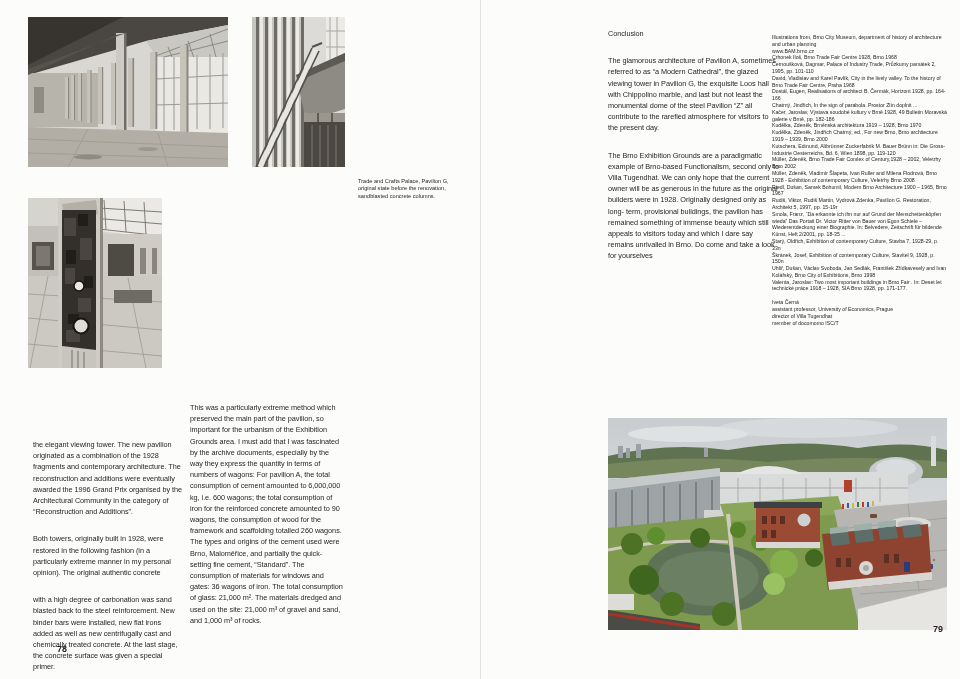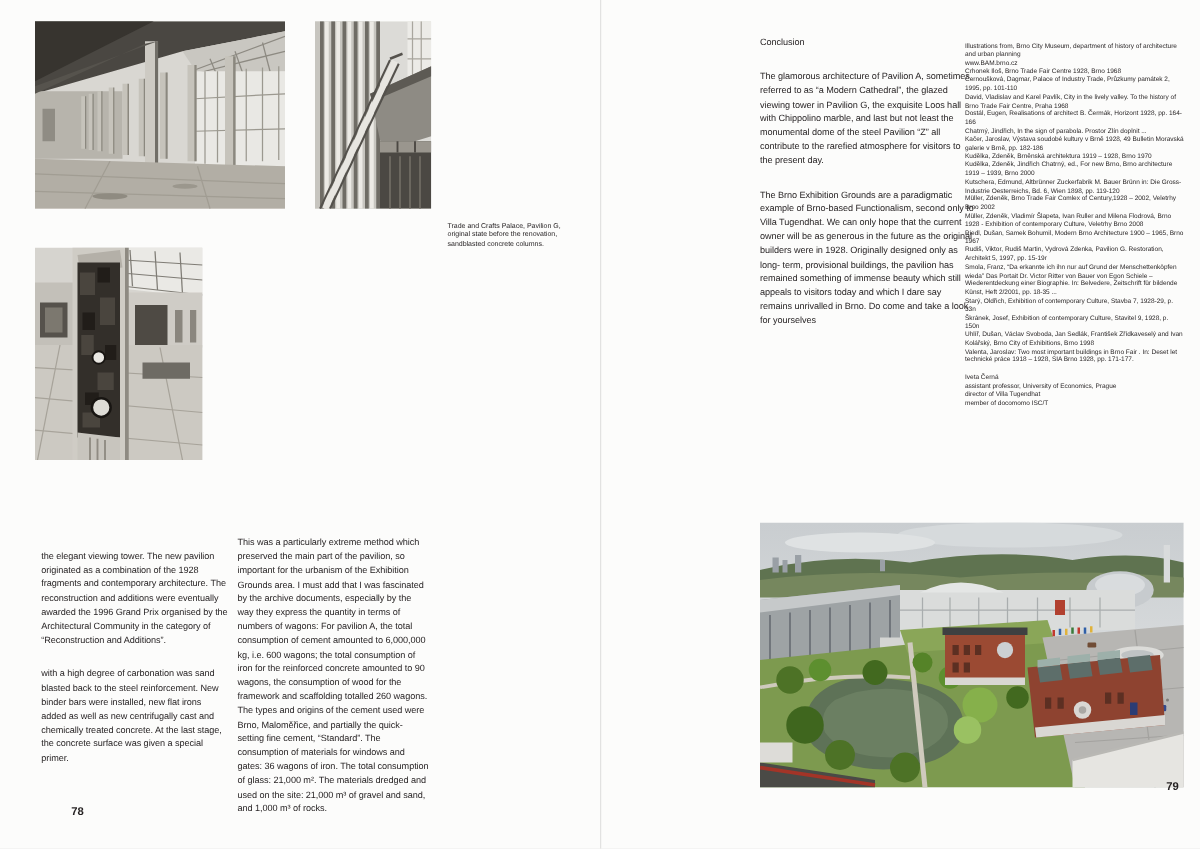--- a/index.html
+++ b/index.html
@@ -206,24 +206,25 @@
         <line x1="44" y1="152" x2="44" y2="170"></line>
         <line x1="50" y1="153" x2="50" y2="170"></line>
         <line x1="56" y1="154" x2="56" y2="170"></line>
       </g>
     </svg>
 
     <div class="abs caption" style="left:358px;top:178px;width:108px;">Trade and Crafts Palace, Pavilion G, original state before the renovation, sandblasted concrete columns.</div>
 
     <div class="abs body-col" style="left:33px;top:423px;width:150px;">
         <p class="para">the elegant viewing tower. The new pavilion originated as a combination of the 1928 fragments and contemporary architecture. The reconstruction and additions were eventually awarded the 1996 Grand Prix organised by the Architectural Community in the category of “Reconstruction and Additions”.</p>
+        <p class="para">Both towers, originally built in 1928, were restored in the following fashion (in a particularly extreme manner in my personal opinion). The original authentic concrete</p>
         <p class="para">with a high degree of carbonation was sand blasted back to the steel reinforcement. New binder bars were installed, new flat irons added as well as new centrifugally cast and chemically treated concrete. At the last stage, the concrete surface was given a special primer.</p>
       </div>
 
-    <div class="abs body-col" style="left:190px;top:412px;width:153px;">
+    <div class="abs body-col" style="left:190px;top:386px;width:153px;">
         <p class="para">This was a particularly extreme method which preserved the main part of the pavilion, so important for the urbanism of the Exhibition Grounds area. I must add that I was fascinated by the archive documents, especially by the way they express the quantity in terms of numbers of wagons: For pavilion A, the total consumption of cement amounted to 6,000,000 kg, i.e. 600 wagons; the total consumption of iron for the reinforced concrete amounted to 90 wagons, the consumption of wood for the framework and scaffolding totalled 260 wagons. The types and origins of the cement used were Brno, Maloměřice, and partially the quick-setting fine cement, “Standard”. The consumption of materials for windows and gates: 36 wagons of iron. The total consumption of glass: 21,000 m². The materials dredged and used on the site: 21,000 m³ of gravel and sand, and 1,000 m³ of rocks.</p>
       </div>
 
     <div class="abs pagenum" style="left:33px;top:644px;margin-left:24px;">78</div>
   </div>
 
   <div>
 
     <div class="abs body-col" style="left:608px;top:28px;width:172px;">
       <div class="heading">Conclusion</div>

